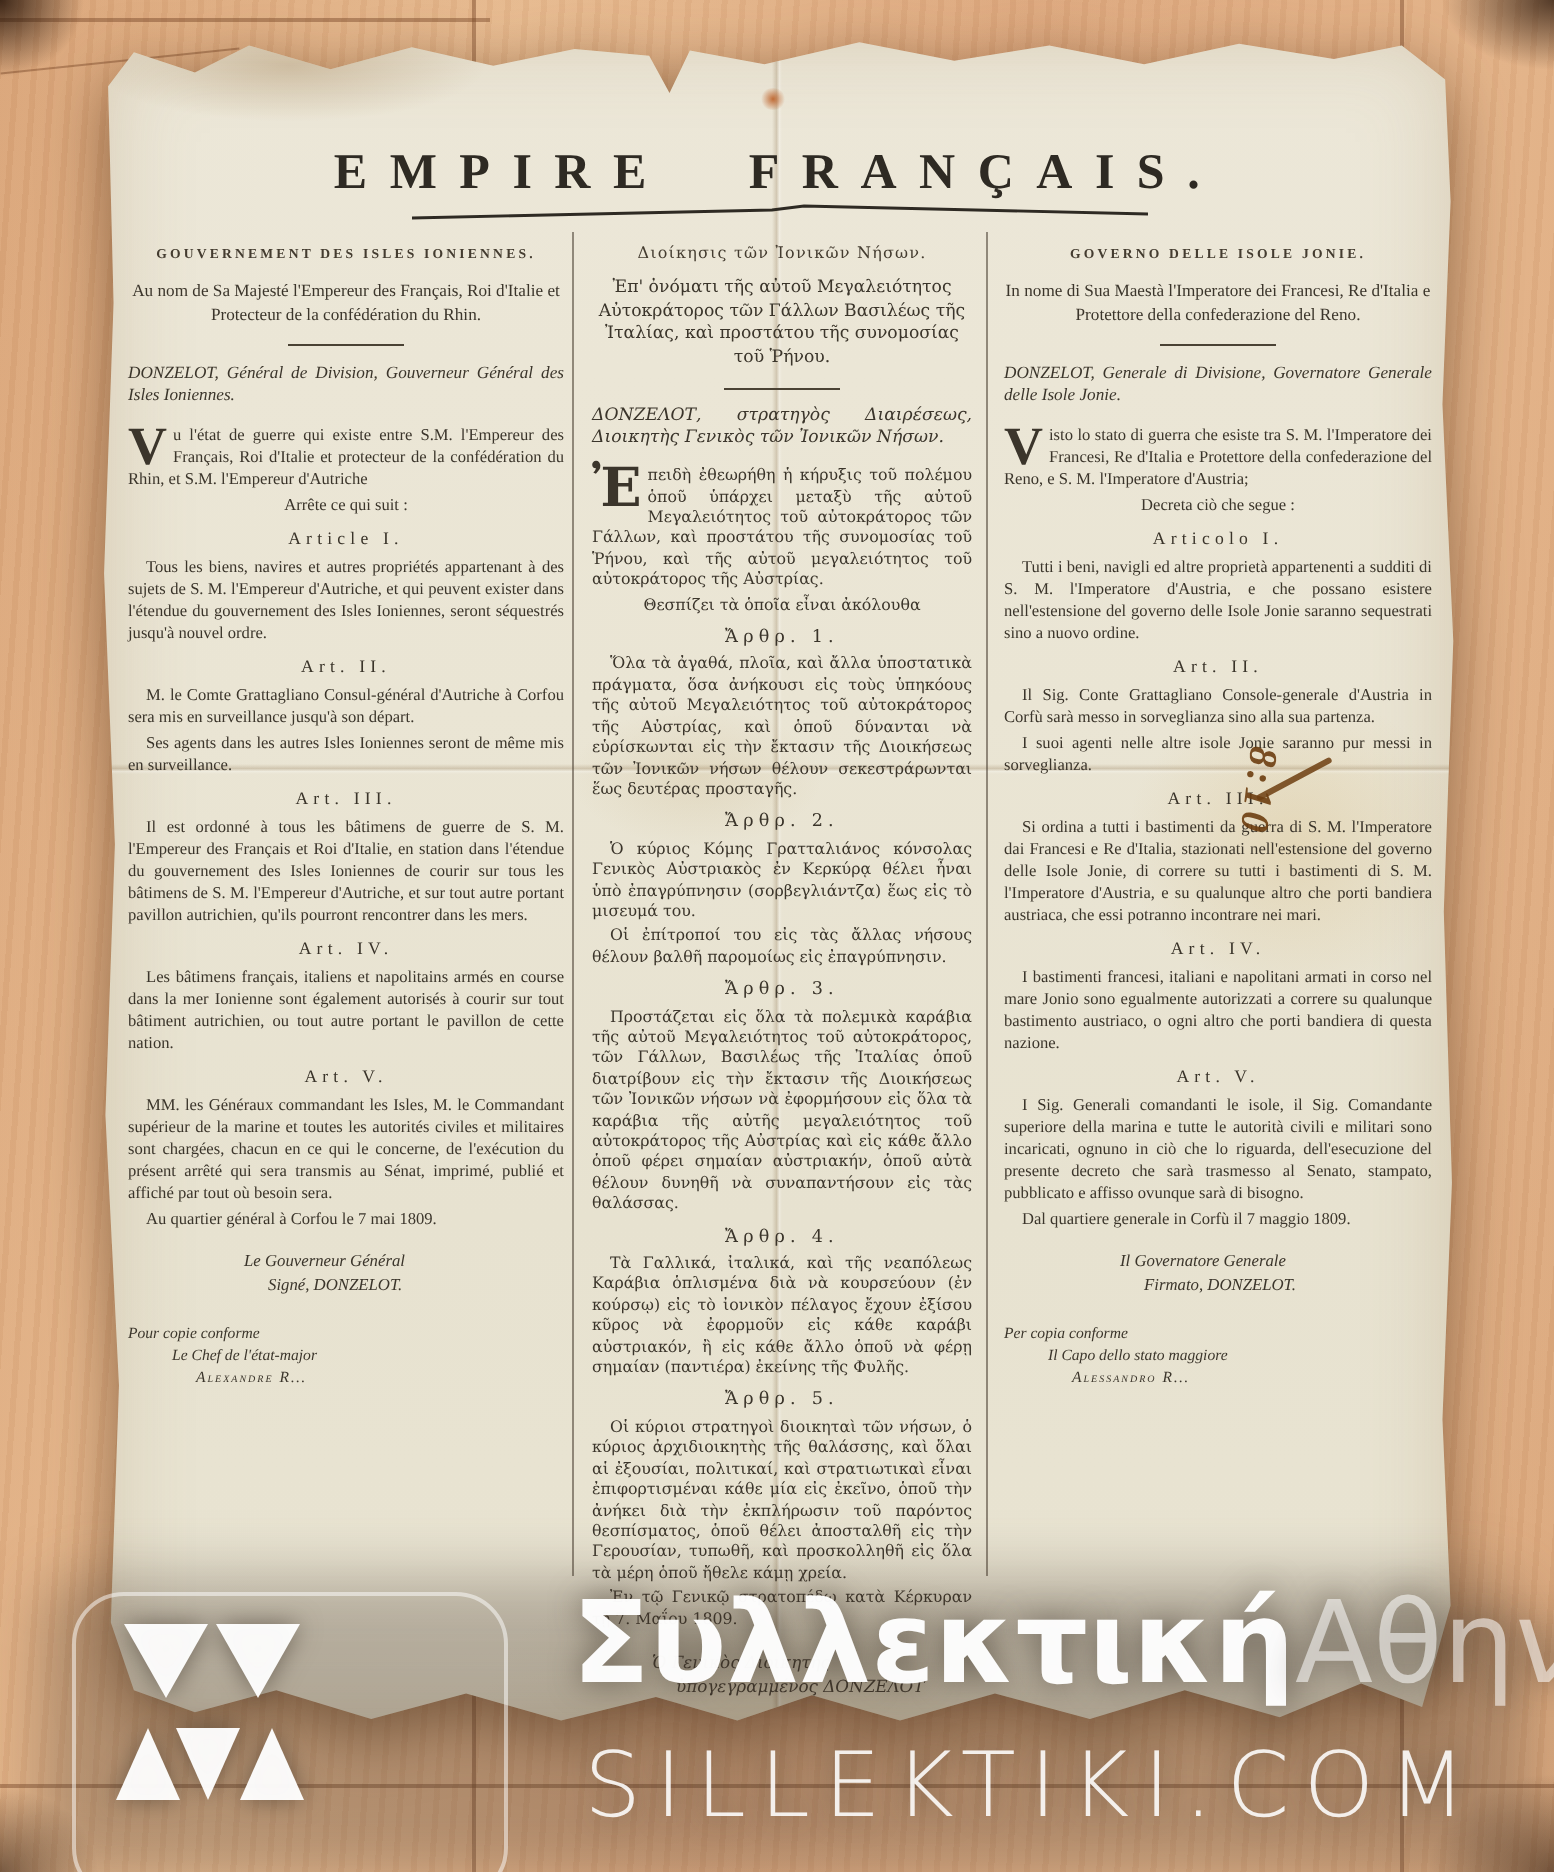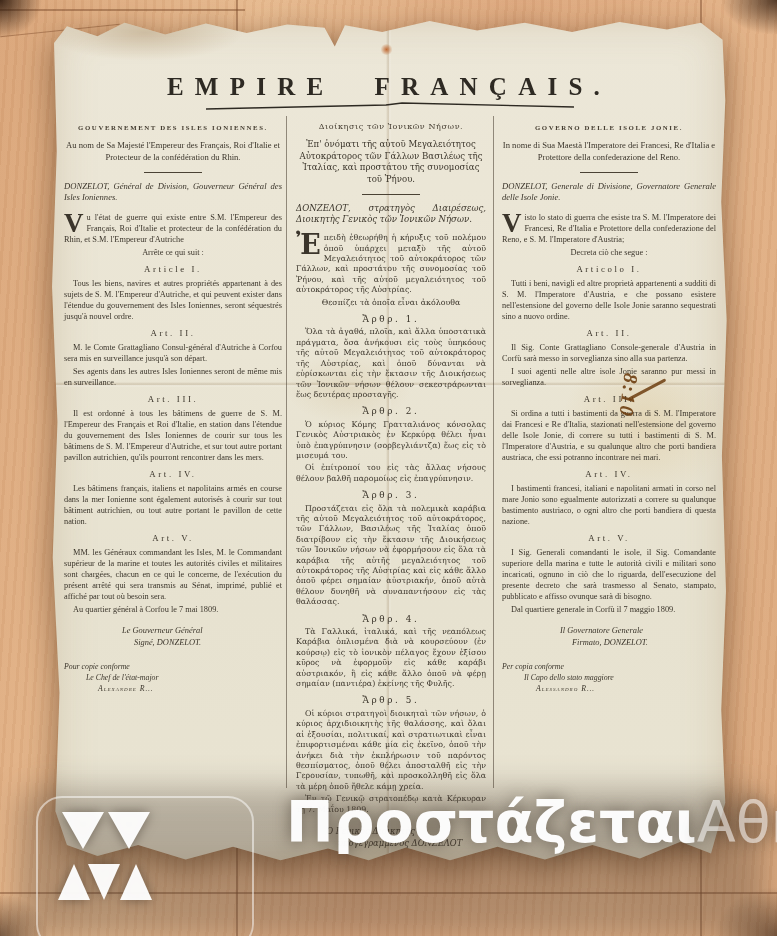--- a/index.html
+++ b/index.html
@@ -225,16 +225,17 @@
   <div class="watermark">
     <div class="wm-glow"></div>
     <div class="wm-frame"></div>
     <div class="wm-logo">
       <div class="tri d1"></div>
       <div class="tri d2"></div>
       <div class="tri u1"></div>
       <div class="tri d3"></div>
       <div class="tri u2"></div>
     </div>
-    <div class="wm-brand"><span class="b1">Προστάζεται</span><span class="b2">Αθηνών</span></div>
+    <div class="wm-brand"><span class="b1">Συλλεκτική</span><span class="b2">Αθηνών</span></div>
+    <div class="wm-site">SILLEKTIKI.COM</div>
   </div>
 
 </div>
 
 </body></html>

